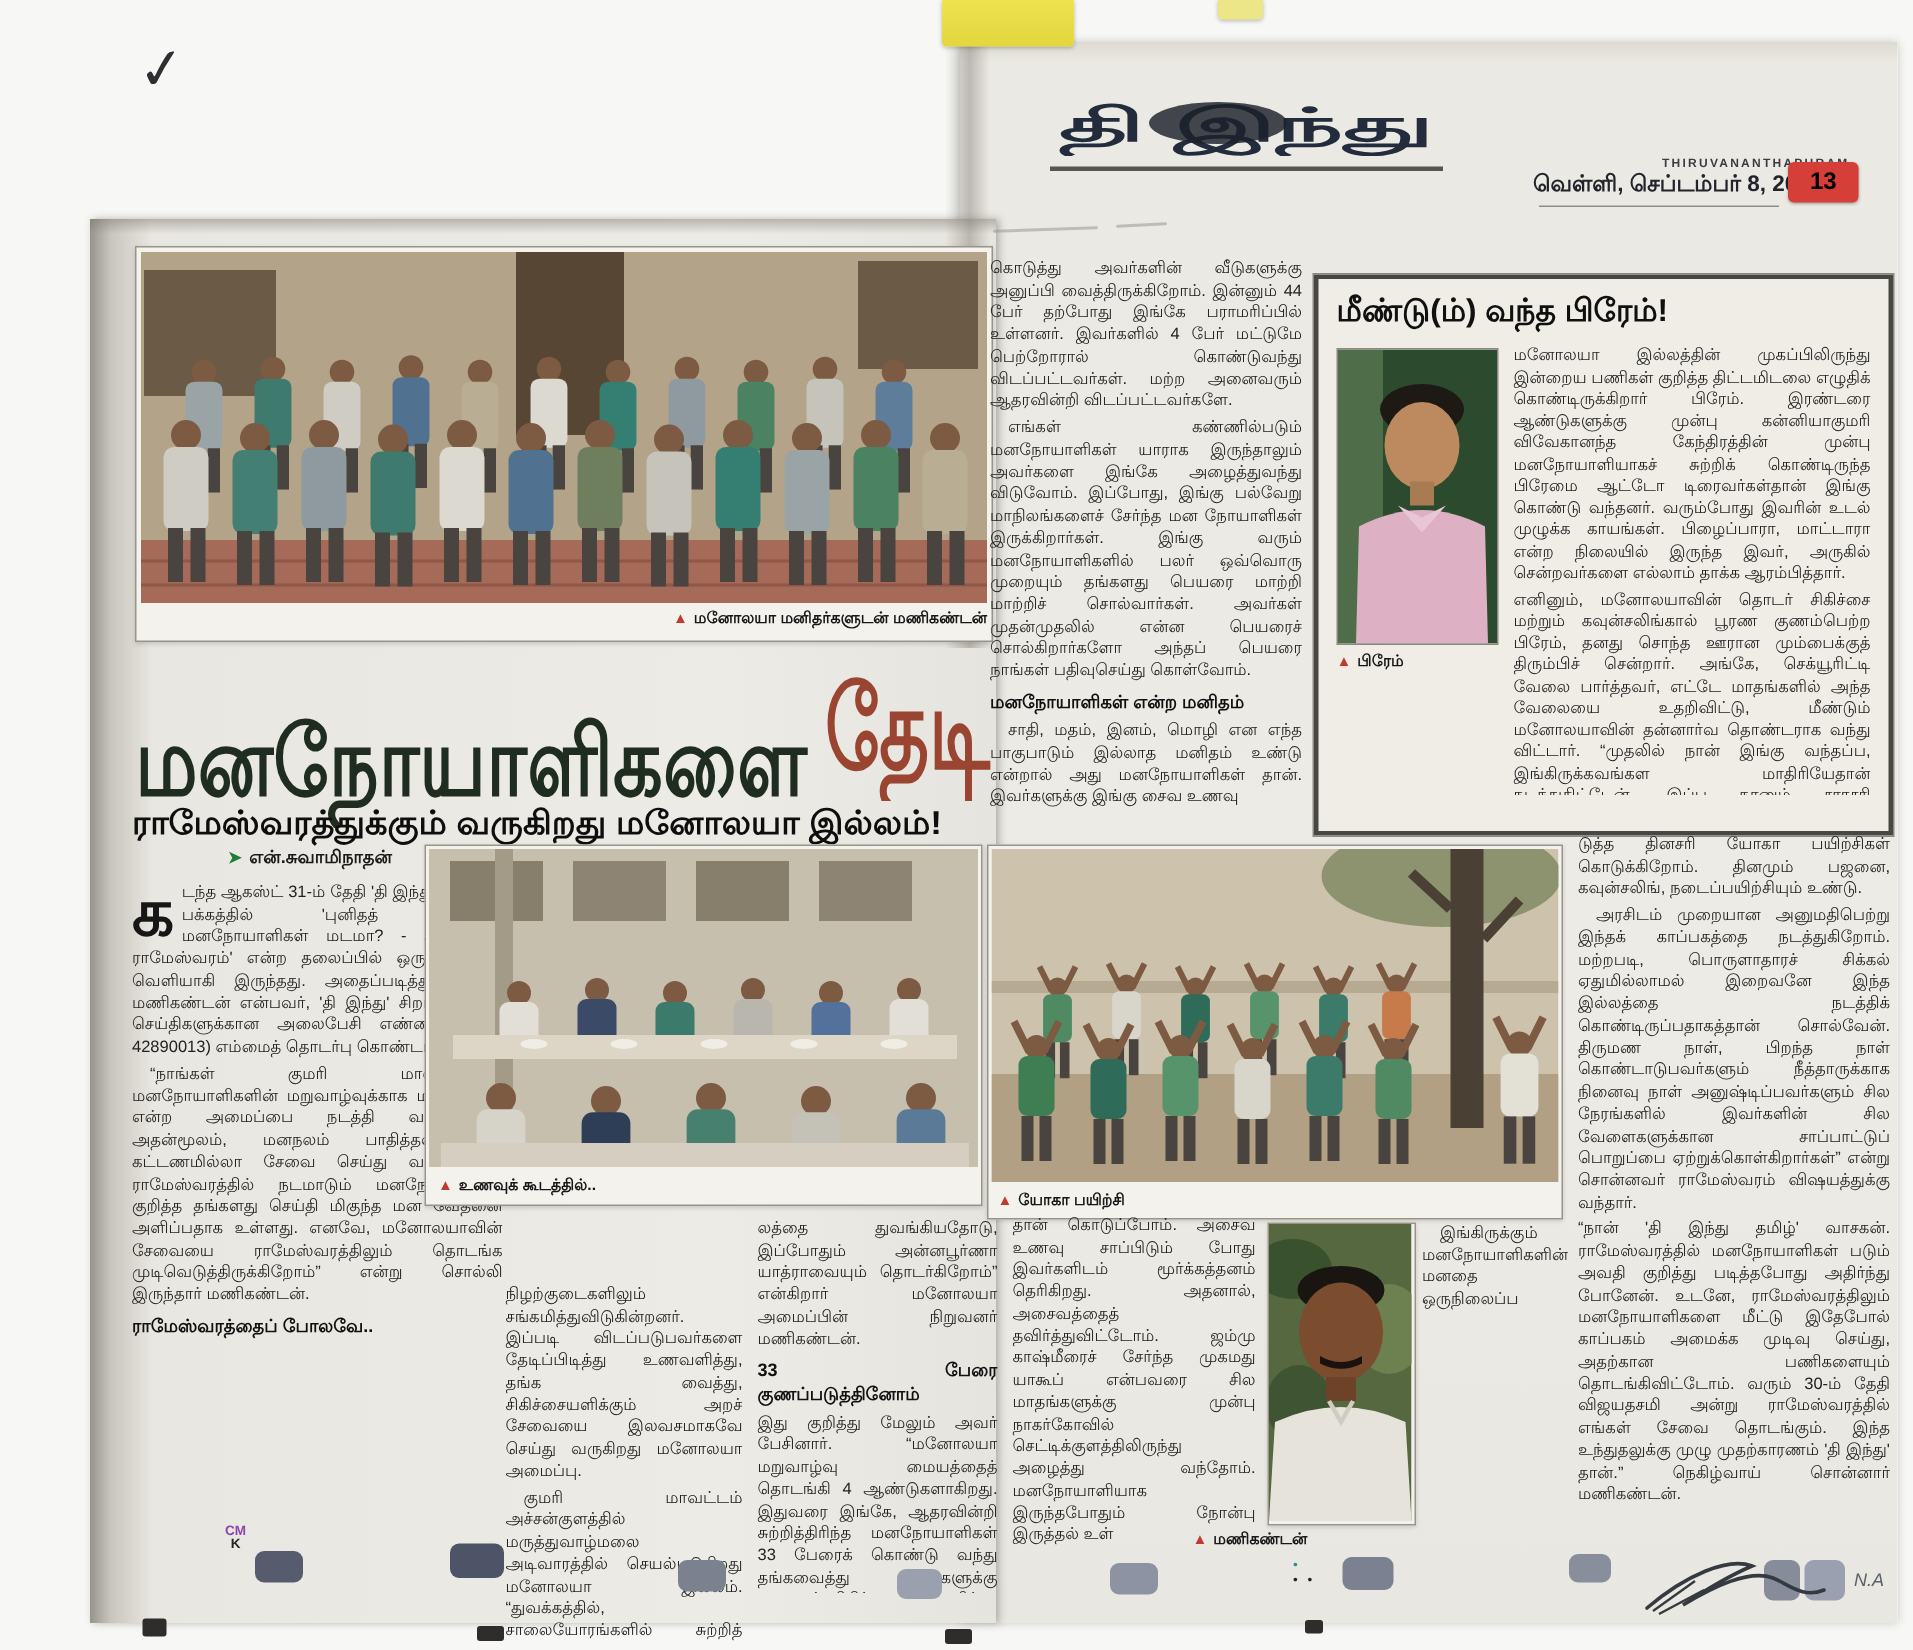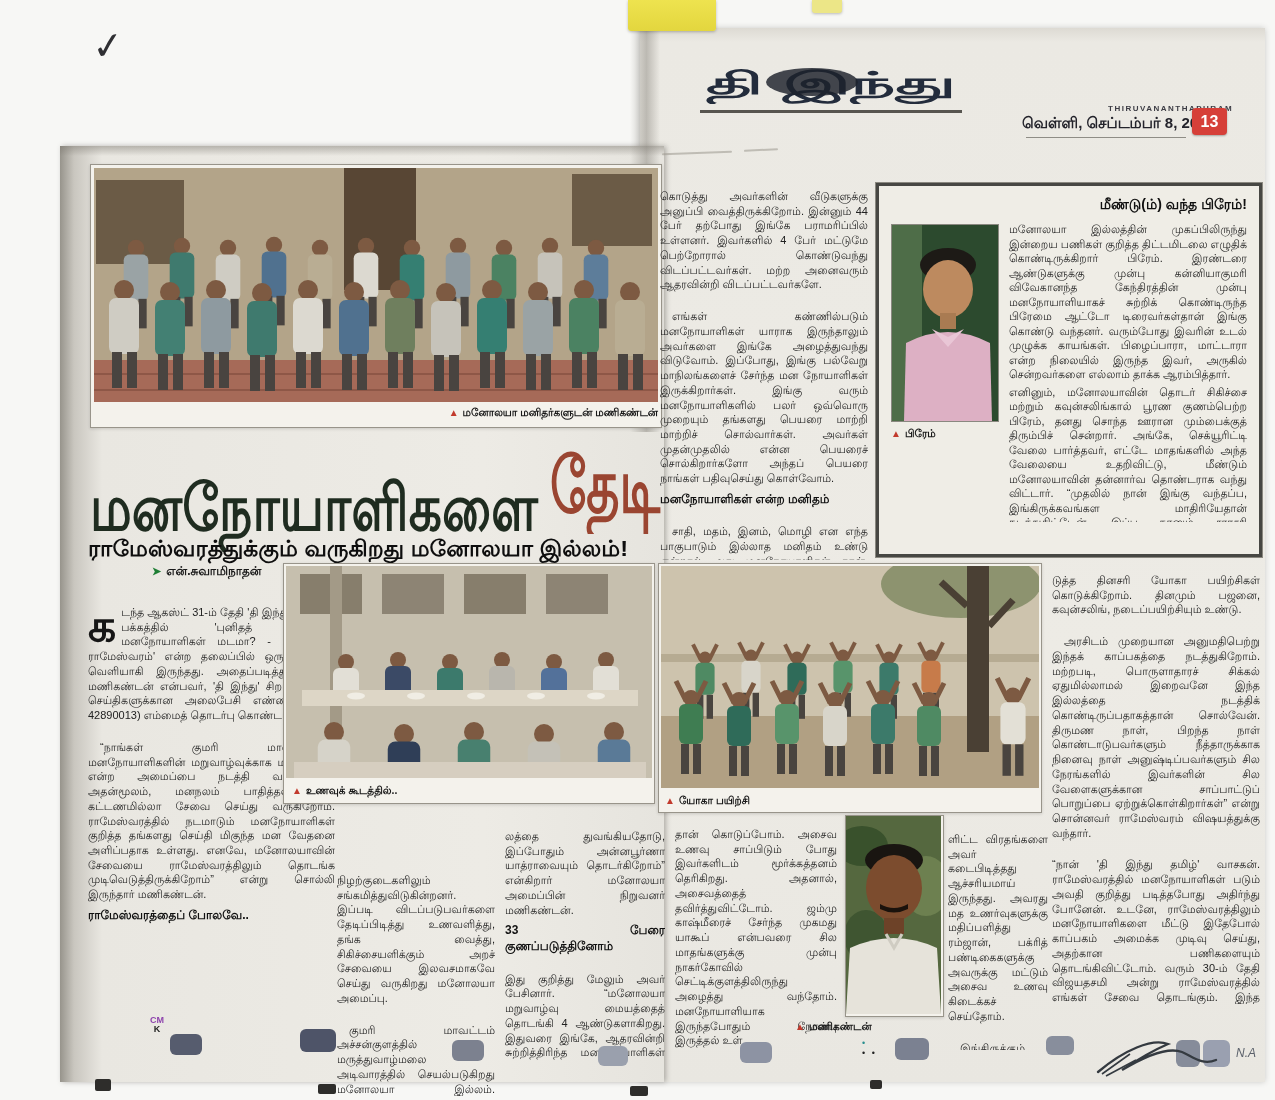--- a/index.html
+++ b/index.html
@@ -15,46 +15,46 @@
     box-shadow:2px 0 5px rgba(60,58,52,.35);}
   .paper-left:before{content:"";position:absolute;left:0;top:0;width:100%;height:10px;
     background:linear-gradient(180deg,rgba(120,116,108,.45),rgba(0,0,0,0));}
   .seam{left:630px;top:28px;width:30px;height:404px;
     background:linear-gradient(90deg,rgba(0,0,0,0),rgba(118,114,106,.40) 55%,rgba(0,0,0,0));}
   
   .mast-underline{background:#57554f;height:3px;}
   .edition{font-size:8px;letter-spacing:1.5px;color:#3c3c44;font-weight:bold;}
   .dateline{font-size:15px;font-weight:bold;color:#23232b;}
   .date-rule{height:1px;background:#8f8d86;}
-  .pagebox{width:35px;height:27px;background:#d63f38;border-radius:4px;color:#ffffff;
+  .pagebox{width:47px;height:27px;background:#d63f38;border-radius:4px;color:#000000;
     font-size:16px;font-weight:bold;display:flex;align-items:center;justify-content:center;
     box-shadow:0 1px 2px rgba(0,0,0,.3);}
   .checkmark{font-size:38px;color:#2f2f33;transform:rotate(-6deg);}
   .tab{background:linear-gradient(180deg,#eee34f,#e3d63e);border-radius:0 0 3px 3px;
     box-shadow:0 1px 3px rgba(0,0,0,.25);}
   .tab.small{background:#ece687;}
   .smudge-line{height:2px;background:#9b978e;opacity:.55;border-radius:2px;}
   
   .byline{display:flex;align-items:center;gap:5px;font-size:12px;font-weight:bold;color:#1a1a1a;}
   .byline .bullet{color:#1e7e34;font-size:11px;}
   
   .col{font-size:11px;line-height:1.34;text-align:justify;color:#222;overflow:hidden;}
-  .col p{margin:17px 0 3px 0;text-indent:12px;}
+  .col p{margin:0 0 3px 0;text-indent:12px;}
   .col p.cont{text-indent:0;}
   .col h4{margin:5px 0 4px 0;font-size:12px;color:#111;}
   .dropcap{float:left;font-size:44px;line-height:.85;font-weight:bold;margin:2px 5px 0 0;color:#161616;}
   .caption{display:flex;align-items:flex-start;gap:4px;font-size:10.5px;font-weight:bold;color:#181818;}
   .caption .tri{color:#c23a2d;font-size:10px;line-height:1.3;}
   
   .photo-frame{background:#f4f2ec;border:1px solid #98948a;box-shadow:0 1px 3px rgba(0,0,0,.15);}
   .photo-frame svg{display:block;}
   
   .prembox{border:3px solid #474743;outline:1px solid #8a8880;background:#efede6;
     padding:10px 12px;box-sizing:border-box;}
-  .prembox h2{margin:0 0 8px 0;font-size:14px;color:#101010;text-align:right;}
+  .prembox h2{margin:0 0 8px 0;font-size:21px;color:#101010;}
   .prembox .photo-float{float:left;width:108px;margin:2px 10px 2px 0;}
   .prembox .body{font-size:11px;line-height:1.32;text-align:justify;color:#222;overflow:hidden;}
   .prembox .body p{margin:0 0 3px 0;}
   
   .regmark{border-radius:6px;}
   .cmk{font-size:9px;font-weight:bold;line-height:1.05;color:#8e44ad;text-align:center;}
   .cmk span{color:#222;}
   .edgecut{background:#2e2d2b;border-radius:2px;}
   .dotcluster{font-size:9px;letter-spacing:2px;color:#222;}
   .handnote{font-size:12px;color:#5b616b;font-style:italic;}
@@ -294,21 +294,20 @@
       <path d="M0,198 L4,132 Q48,112 91,132 L95,198 Z" fill="#e6e3da"></path>
       <path d="M40,118 L48,132 L56,118" stroke="#cfccc2" stroke-width="3" fill="none"></path>
     </svg>
   </div>
   <div class="abs caption" style="left:795px;top:1020px;">
     <span class="tri">▲</span>
     <span>மணிகண்டன்</span>
   </div>
 
   <div class="abs col" style="left:948px;top:815px;width:100px;height:235px;">
-    <p class="cont">ளிட்ட விரதங்களை அவர் கடைபிடித்தது ஆச்சரியமாய் இருந்தது. அவரது மத உணர்வுகளுக்கு மதிப்பளித்து ரம்ஜான், பக்ரித் பண்டிகைகளுக்கு அவருக்கு மட்டும் அசைவ உணவு கிடைக்கச் செய்தோம்.</p>
     <p>இங்கிருக்கும் மனநோயாளிகளின் மனதை ஒருநிலைப்ப</p>
   </div>
 
   <div class="abs col" style="left:1052px;top:556px;width:208px;height:448px;">
     <p class="cont">டுத்த தினசரி யோகா பயிற்சிகள் கொடுக்கிறோம். தினமும் பஜனை, கவுன்சலிங், நடைப்பயிற்சியும் உண்டு.</p>
     <p>அரசிடம் முறையான அனுமதிபெற்று இந்தக் காப்பகத்தை நடத்துகிறோம். மற்றபடி, பொருளாதாரச் சிக்கல் ஏதுமில்லாமல் இறைவனே இந்த இல்லத்தை நடத்திக் கொண்டிருப்பதாகத்தான் சொல்வேன். திருமண நாள், பிறந்த நாள் கொண்டாடுபவர்களும் நீத்தாருக்காக நினைவு நாள் அனுஷ்டிப்பவர்களும் சில நேரங்களில் இவர்களின் சில வேளைகளுக்கான சாப்பாட்டுப் பொறுப்பை ஏற்றுக்கொள்கிறார்கள்” என்று சொன்னவர் ராமேஸ்வரம் விஷயத்துக்கு வந்தார்.</p>
     <p class="cont">“நான் 'தி இந்து தமிழ்' வாசகன். ராமேஸ்வரத்தில் மனநோயாளிகள் படும் அவதி குறித்து படித்தபோது அதிர்ந்து போனேன். உடனே, ராமேஸ்வரத்திலும் மனநோயாளிகளை மீட்டு இதேபோல் காப்பகம் அமைக்க முடிவு செய்து, அதற்கான பணிகளையும் தொடங்கிவிட்டோம். வரும் 30-ம் தேதி விஜயதசமி அன்று ராமேஸ்வரத்தில் எங்கள் சேவை தொடங்கும். இந்த உந்துதலுக்கு முழு முதற்காரணம் 'தி இந்து' தான்.” நெகிழ்வாய் சொன்னார் மணிகண்டன்.</p>
 
   </div>
 

